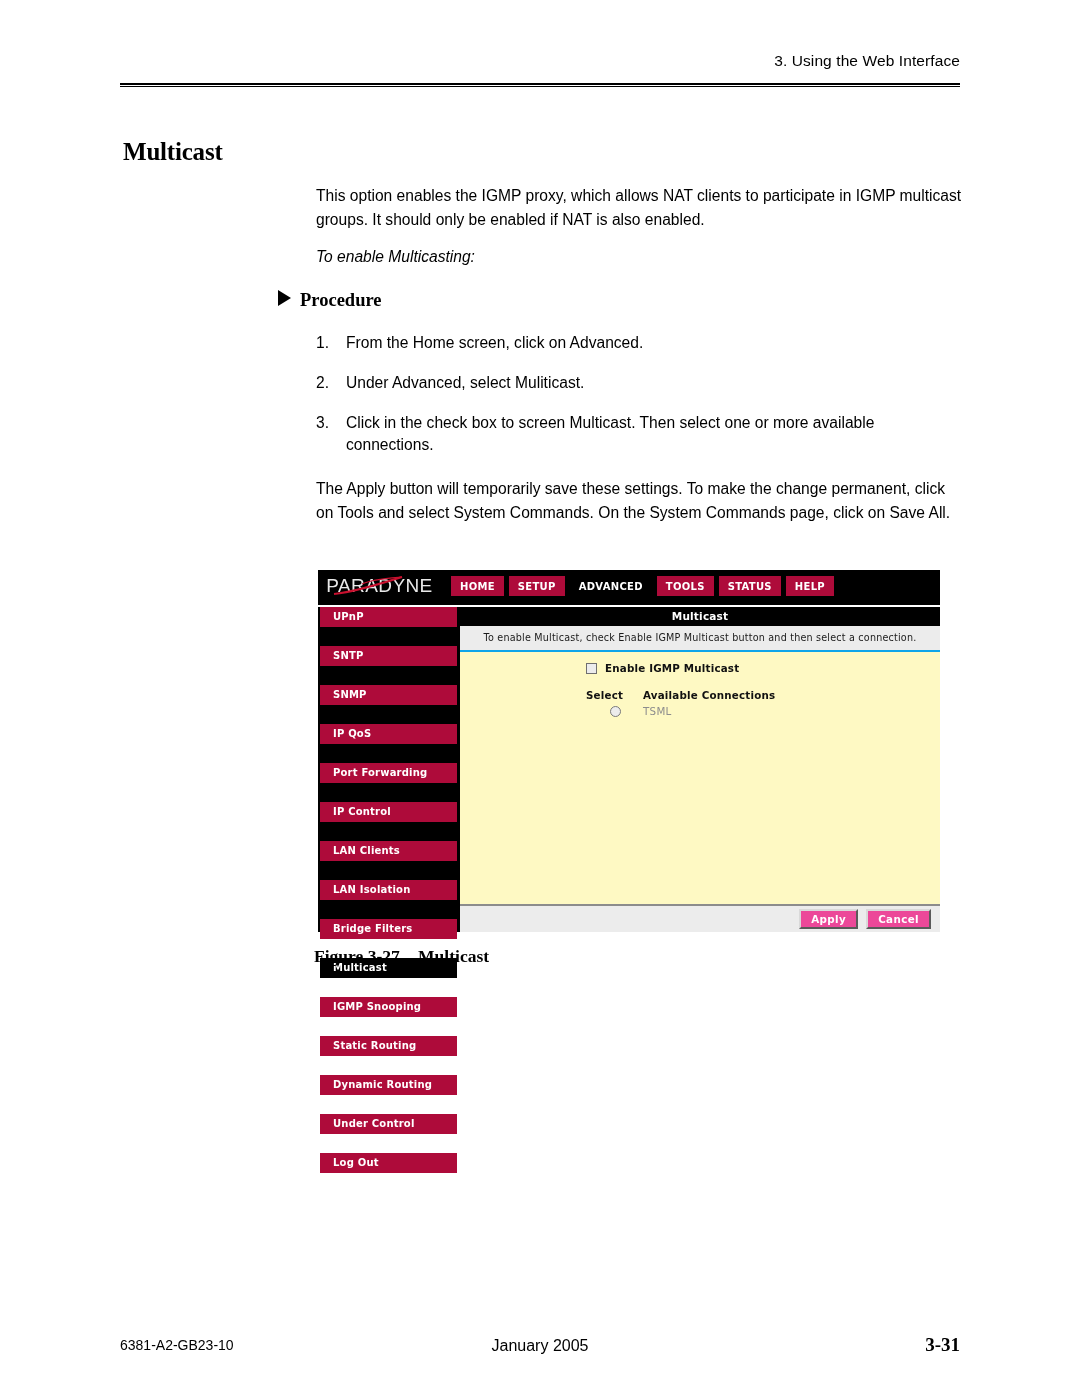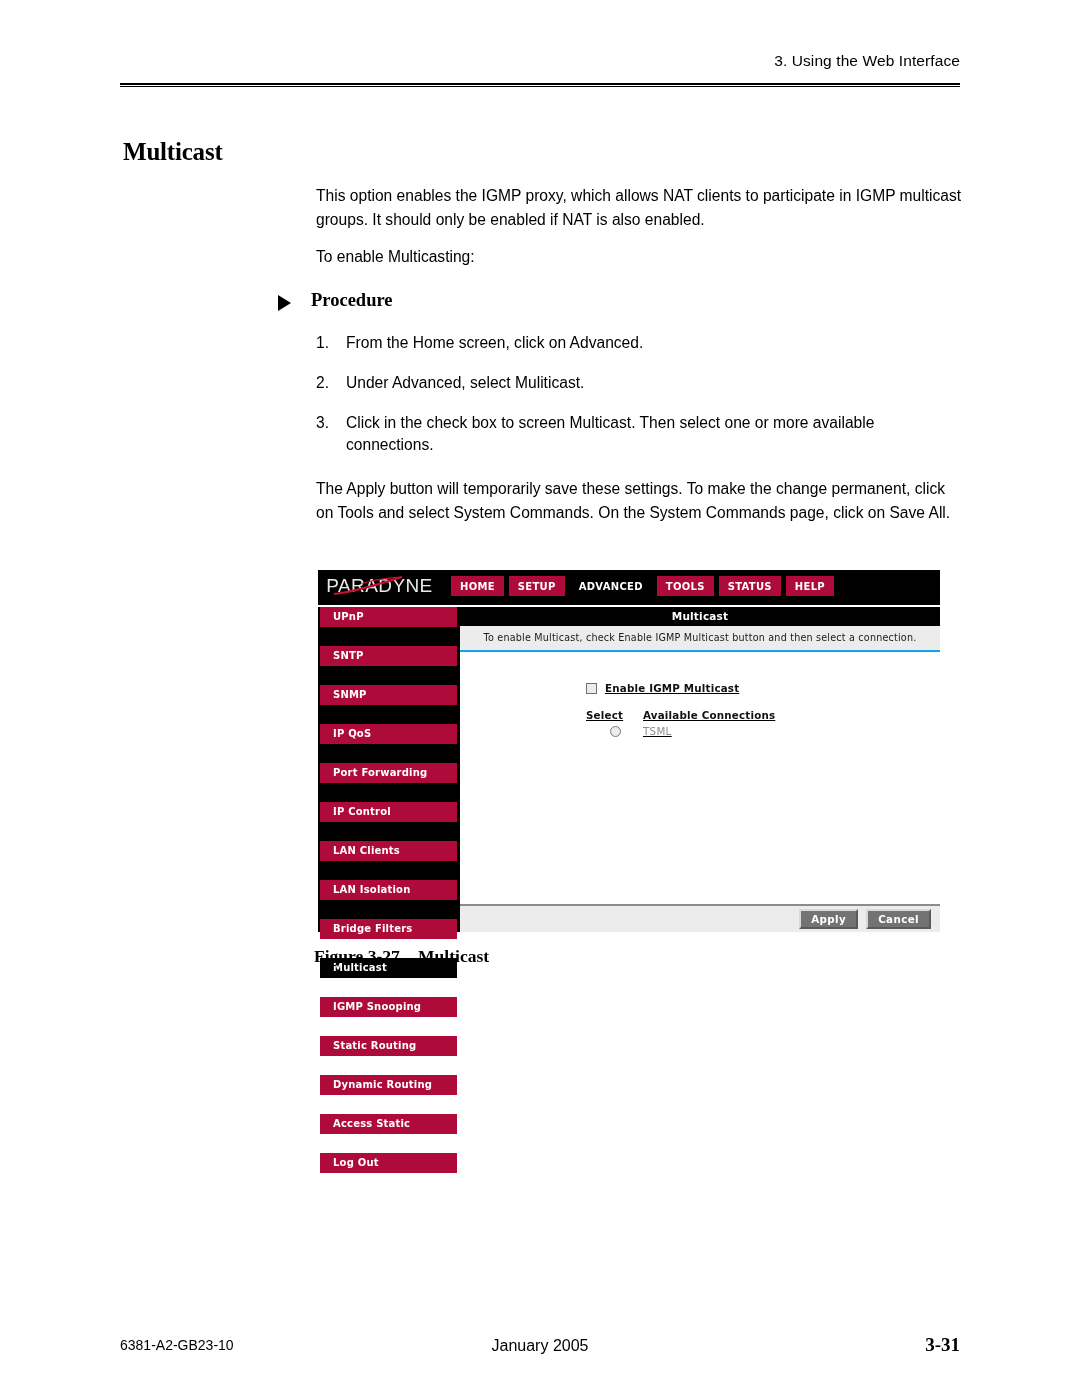--- a/index.html
+++ b/index.html
@@ -56,29 +56,29 @@
     position: absolute;
     left: 316px;
     top: 184px;
     width: 646px;
   }
   .para {
     font-size: 15.6px;
     line-height: 23.5px;
     margin: 0 0 14px 0;
   }
-  .para.tight { margin-bottom: 8px; }
+  .para.tight { margin-bottom: 8px; font-style: italic; }
 
   .procedure-head {
     position: absolute;
     left: 278px;
     top: 290px;
     display: flex;
-    align-items: flex-end;
-    gap: 20px;
+    align-items: flex-start;
+    gap: 9px;
   }
   .tri {
     width: 0; height: 0;
     border-left: 13px solid #000;
     border-top: 8px solid transparent;
     border-bottom: 8px solid transparent;
   }
   .procedure-label {
     font-family: "Liberation Serif", serif;
     font-weight: bold;
@@ -237,24 +237,23 @@
     background: #ececec;
     color: #1a1a1a;
     font-size: 9.6px;
     text-align: center;
     padding: 6px 8px 7px 8px;
     border-bottom: 2px solid #0ea5e9;
     letter-spacing: 0.2px;
   }
   .panel-form {
     flex: 1;
-    background: #ffffff;
-    padding-top: 30px;
+    background: #fef9c3;
+    padding-top: 10px;
     position: relative;
-    text-decoration: underline;
   }
   .form-inner {
     margin-left: 126px;
     width: 260px;
   }
   .check-row {
     display: flex;
     align-items: center;
     gap: 8px;
     margin-bottom: 15px;
@@ -312,21 +311,21 @@
     background: #ececec;
     border-top: 2px solid #8c8c8c;
     height: 26px;
     display: flex;
     align-items: center;
     justify-content: flex-end;
     padding-right: 9px;
     gap: 8px;
   }
   .btn {
-    background: #737373;
+    background: #ec4899;
     color: #ffffff;
     font-size: 10.3px;
     font-weight: bold;
     padding: 2px 10px 2px 10px;
     border-top: 2px solid #d9d9d9;
     border-left: 2px solid #d9d9d9;
     border-right: 2px solid #5a5a5a;
     border-bottom: 2px solid #5a5a5a;
     letter-spacing: 0.4px;
     line-height: 12px;
@@ -443,21 +442,21 @@
       <div class="side-item">IP QoS</div>
       <div class="side-item">Port Forwarding</div>
       <div class="side-item">IP Control</div>
       <div class="side-item">LAN Clients</div>
       <div class="side-item">LAN Isolation</div>
       <div class="side-item">Bridge Filters</div>
       <div class="side-item active">Multicast</div>
       <div class="side-item">IGMP Snooping</div>
       <div class="side-item">Static Routing</div>
       <div class="side-item">Dynamic Routing</div>
-      <div class="side-item">Access Static</div>
+      <div class="side-item">Under Control</div>
       <div class="side-item">Log Out</div>
     </div>
 
     <div class="content">
       <div class="panel-title">Multicast</div>
       <div class="panel-instructions">To enable Multicast, check Enable IGMP Multicast button and then select a connection.</div>
 
       <div class="panel-form">
         <div class="form-inner">
 

